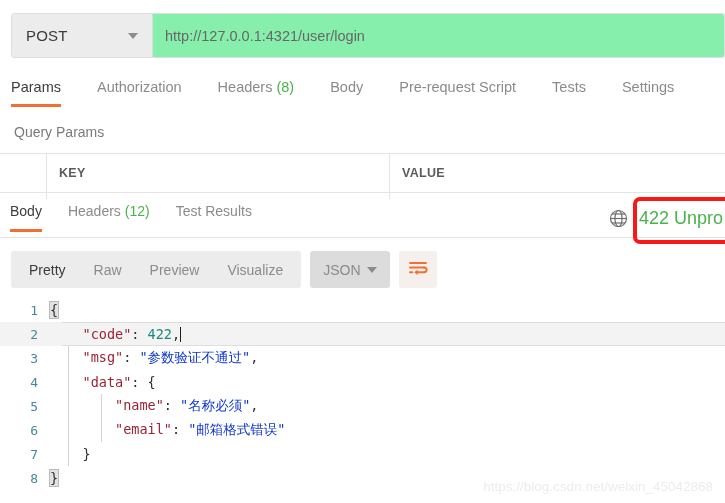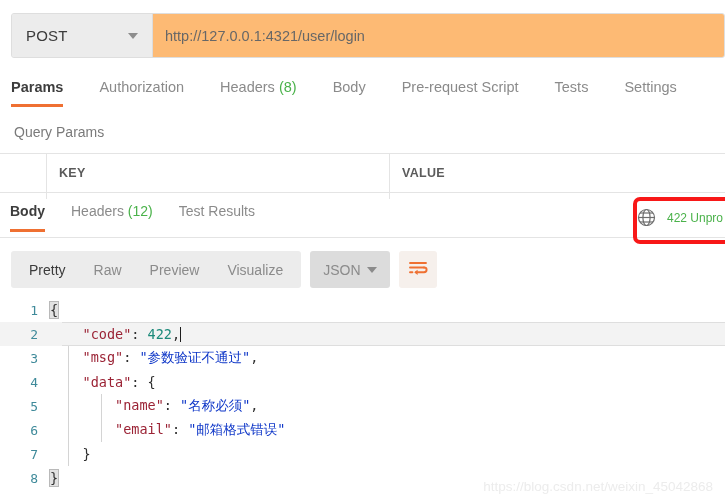--- a/index.html
+++ b/index.html
@@ -49,42 +49,42 @@
     border-right: 5px solid transparent;
     border-top: 6px solid #8d8d8d;
   }
   .url-input {
     flex: 1;
     display: flex;
     align-items: center;
     padding: 0 12px;
     font-size: 14.5px;
     color: #676767;
-    background: #fdba74;
+    background: #86efac;
     cursor: text;
   }
 
   
   .req-tabs {
     position: absolute;
     left: 11px; top: 76px;
     width: 714px; height: 38px;
     display: flex;
     align-items: flex-start;
   }
   .tab {
     position: relative;
     padding: 3px 0 12px 0;
     margin-right: 36px;
     font-size: 14.5px;
     color: #8b8b8b;
     cursor: pointer;
     white-space: nowrap;
   }
-  .tab.active { color: #3d3d3d; font-weight: bold; }
+  .tab.active { color: #3d3d3d; }
   .tab.active::after {
     content: "";
     position: absolute;
     left: 0; right: 0; bottom: 0;
     height: 3px;
     background: #ef7032;
   }
   .tab .count { color: #4ab24a; }
 
   
@@ -153,21 +153,21 @@
   .status-cluster {
     position: absolute;
     right: 0; top: 8px;
     display: flex;
     align-items: center;
     gap: 11px;
     padding-right: 2px;
   }
   .globe-icon { width: 19px; height: 19px; display: block; }
   .status-text {
-    font-size: 12px;
+    font-size: 18px;
     color: #4ab24a;
     white-space: nowrap;
   }
   
   .red-box {
     position: absolute;
     left: 633px; top: 197px;
     width: 112px; height: 47px;
     border: 4px solid #f81818;
     border-radius: 7px;

